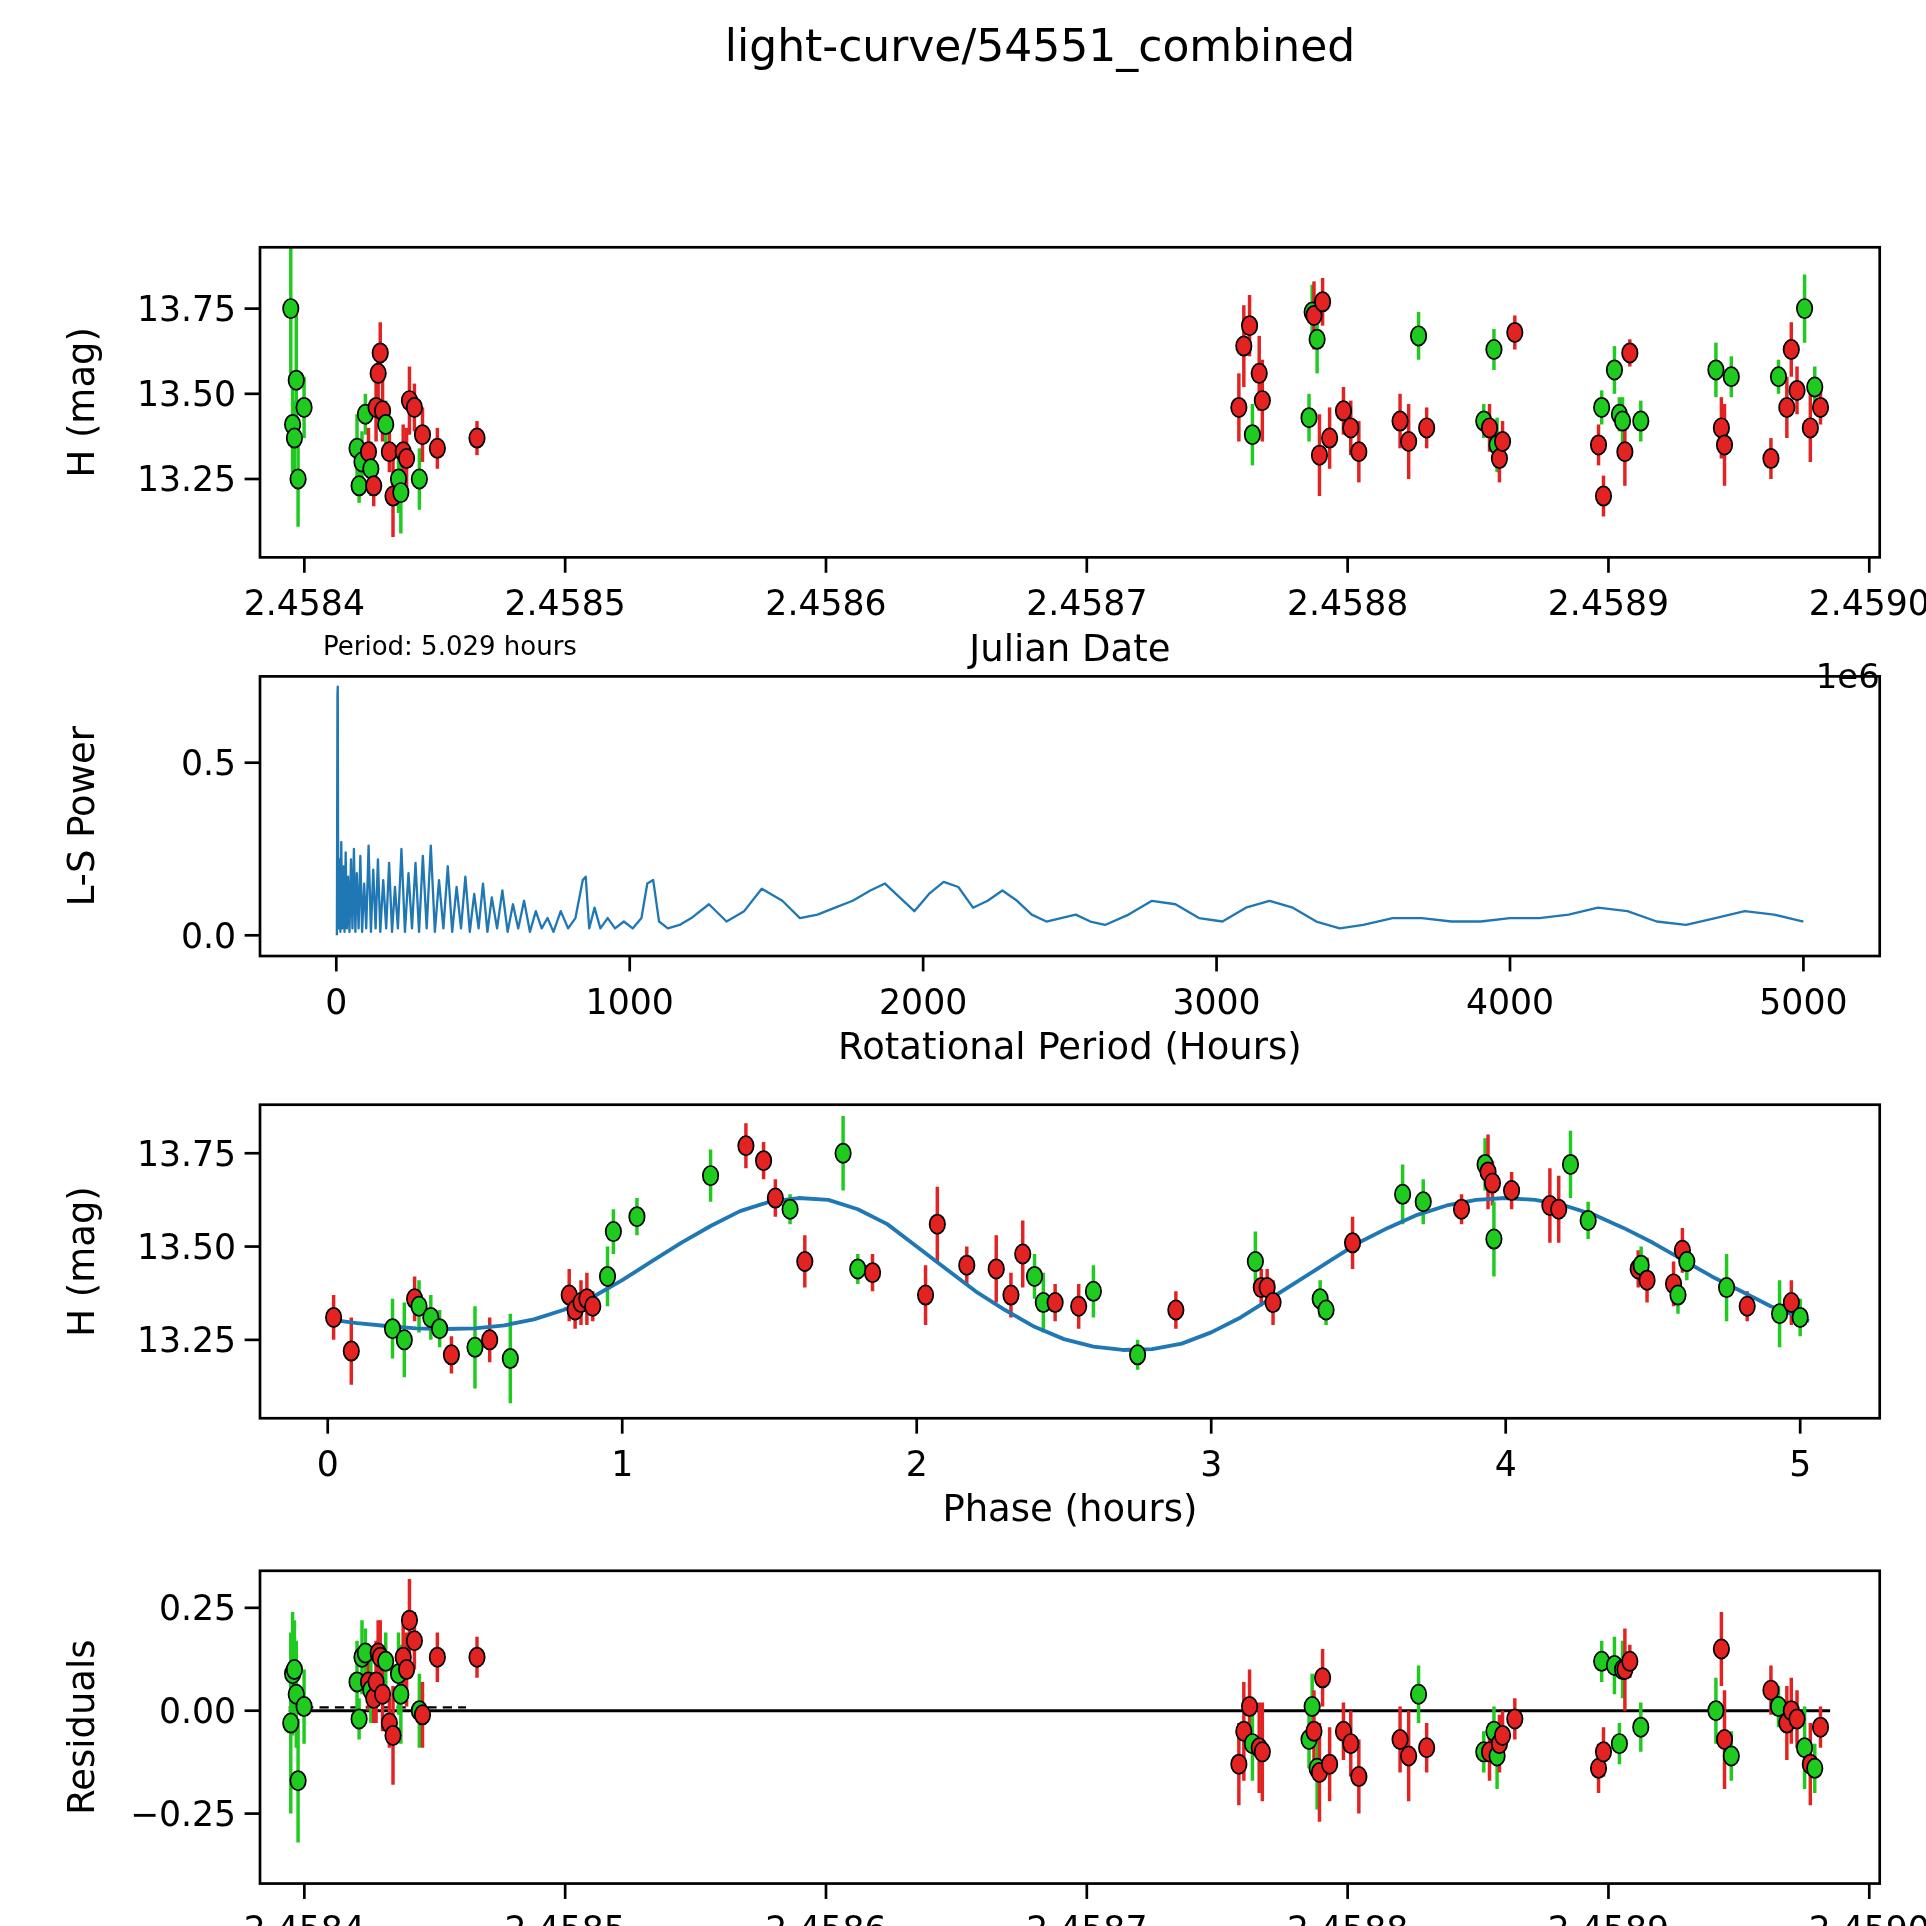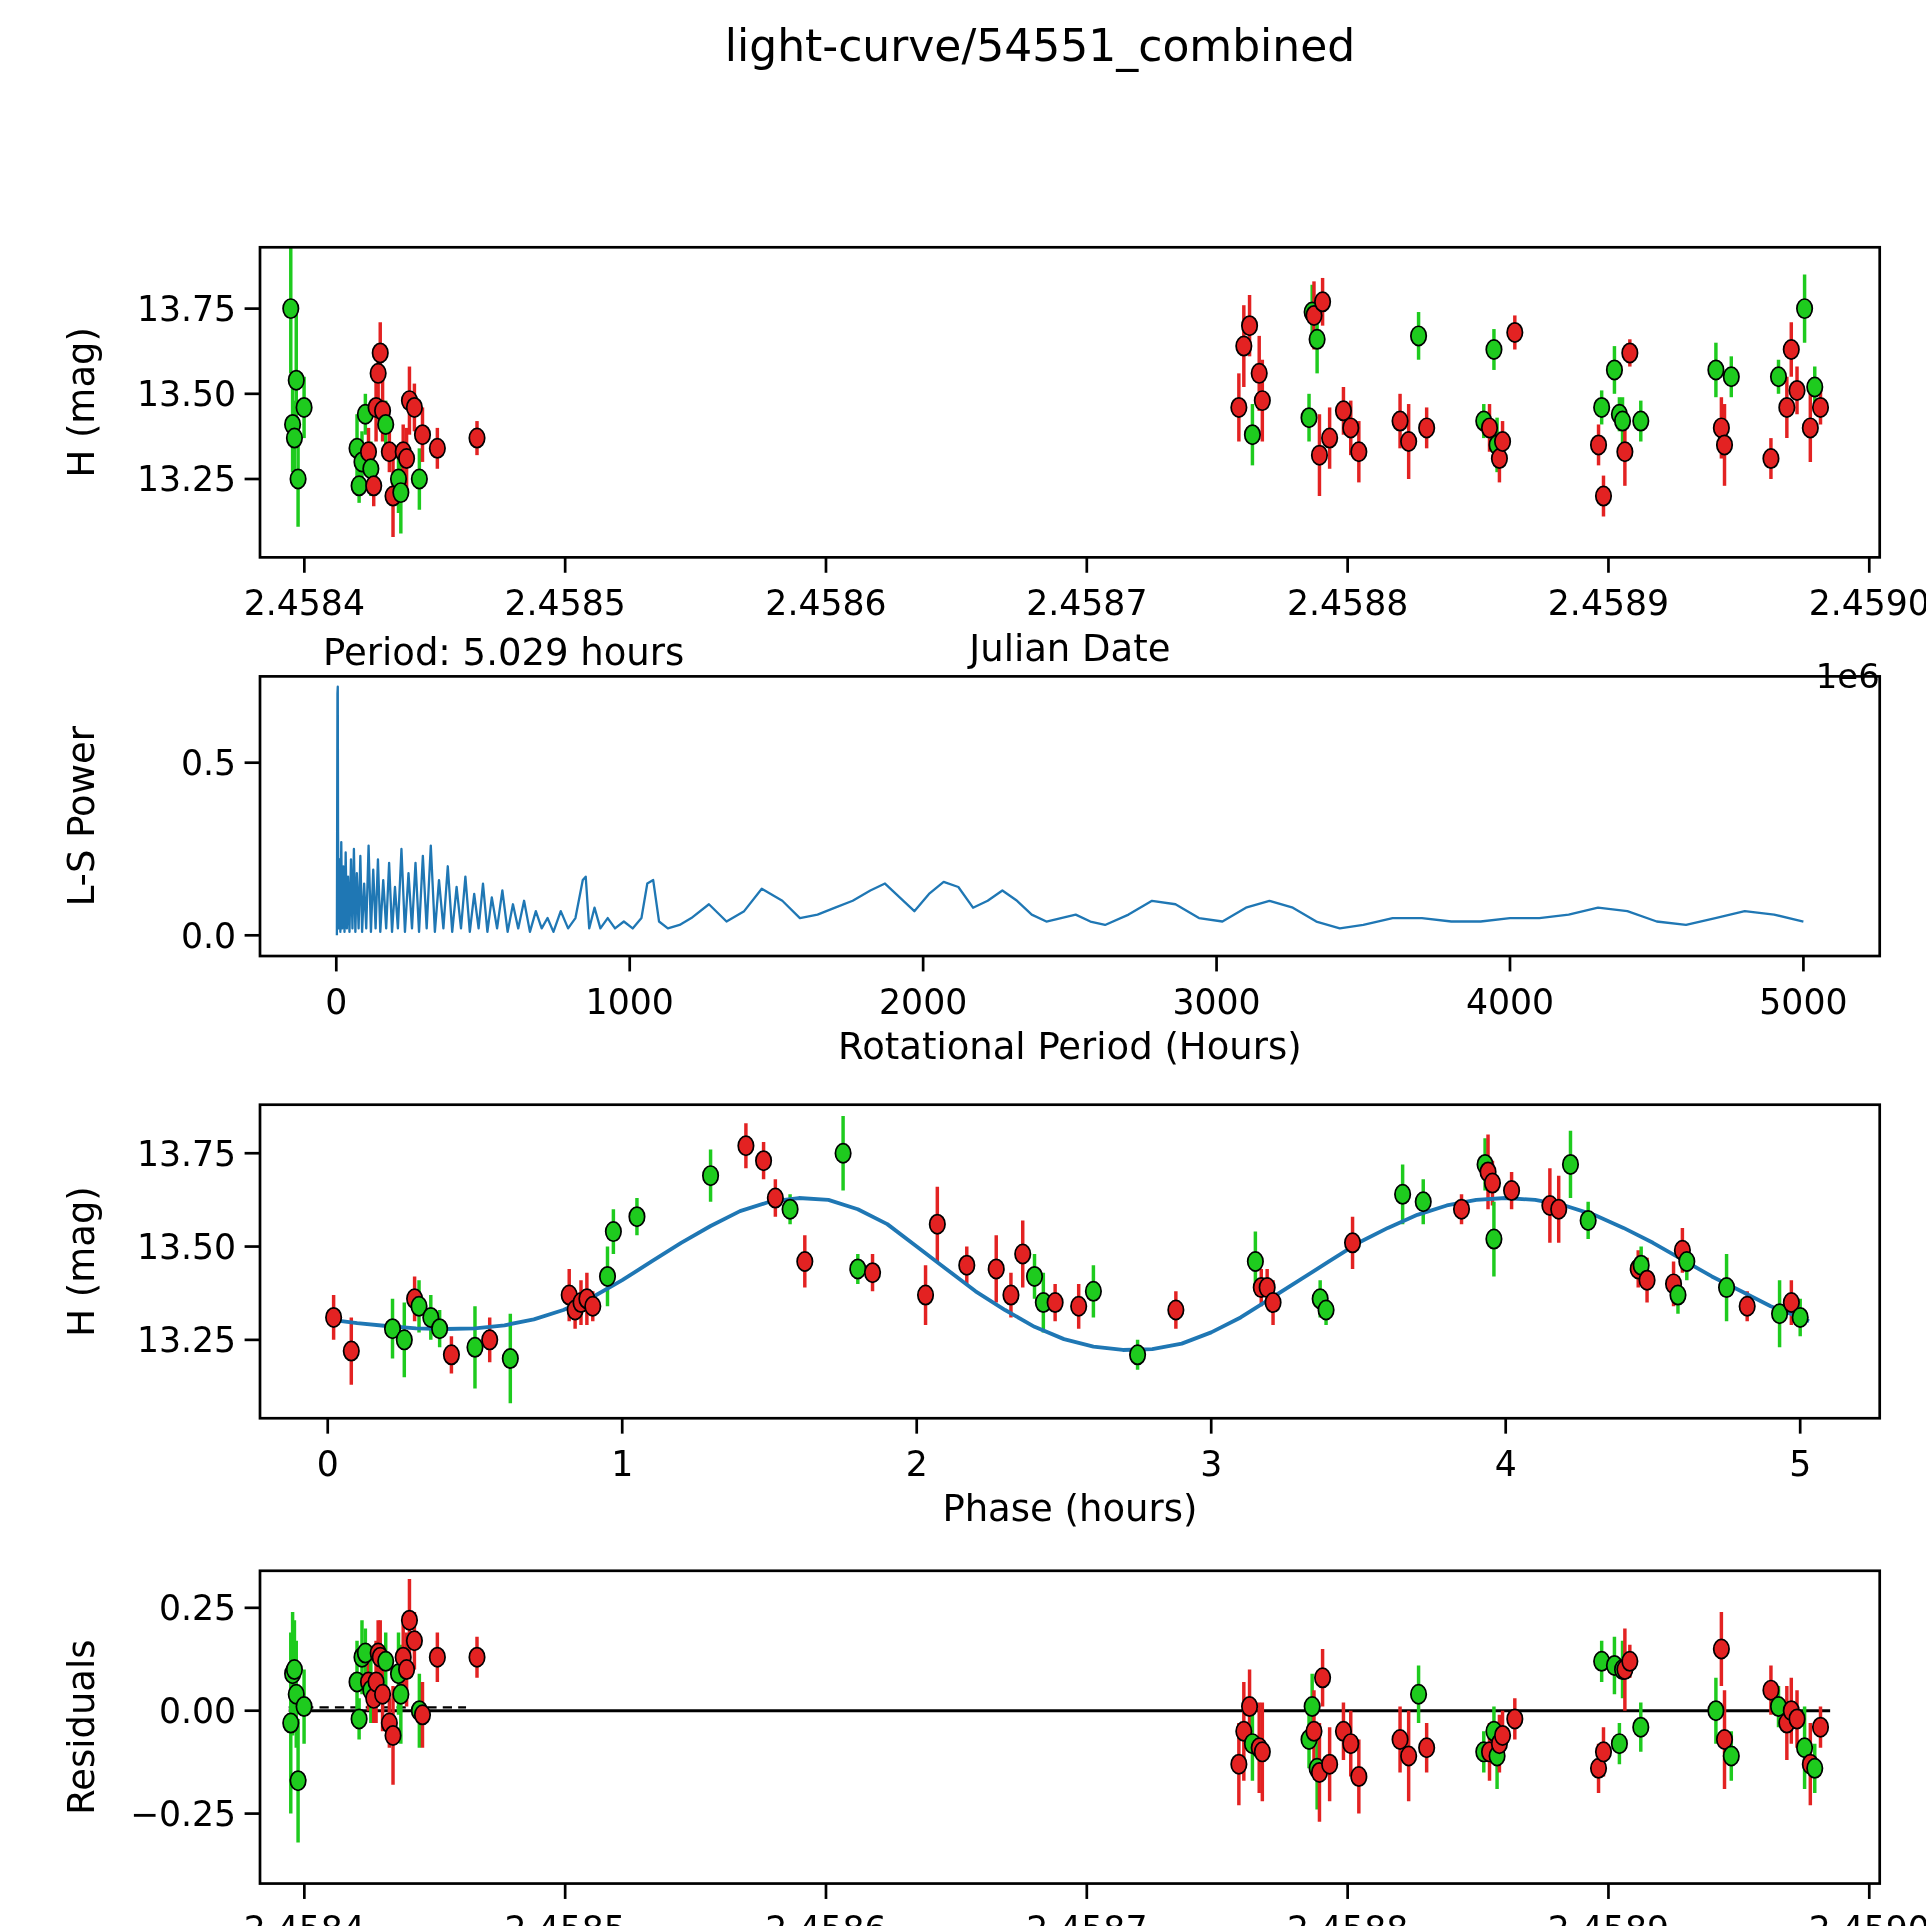--- a/index.html
+++ b/index.html
@@ -1,20 +1,20 @@
 <!DOCTYPE html>
 <html style="font-size:6.2px"><head>
 <meta charset="utf-8">
 <style>
   html,body{margin:0;padding:0;background:#ffffff;width:2080px;height:2080px;
     font-family:"DejaVu Sans",sans-serif;color:#000;}
   #figure-root{position:relative;width:2080px;height:2080px;background:#fff;overflow:hidden;}
   .figtitle{position:absolute;left:0;top:20px;width:2080px;text-align:center;
     font-size:44px;line-height:1.2;color:#000;}
-  .annotation{position:absolute;left:323px;top:631px;font-size:37px;color:#000;}
+  .annotation{position:absolute;left:323px;top:631px;font-size:26px;color:#000;}
   svg{position:absolute;left:0;top:0;}
   text{font-family:"DejaVu Sans",sans-serif;fill:#000;}
   .tick-label{font-size:90px;}
   .ax-label{font-size:96px;}
   .offset-label{font-size:88px;}
 </style>
 </head>
 <body>
 
 <div id="figure-root">

